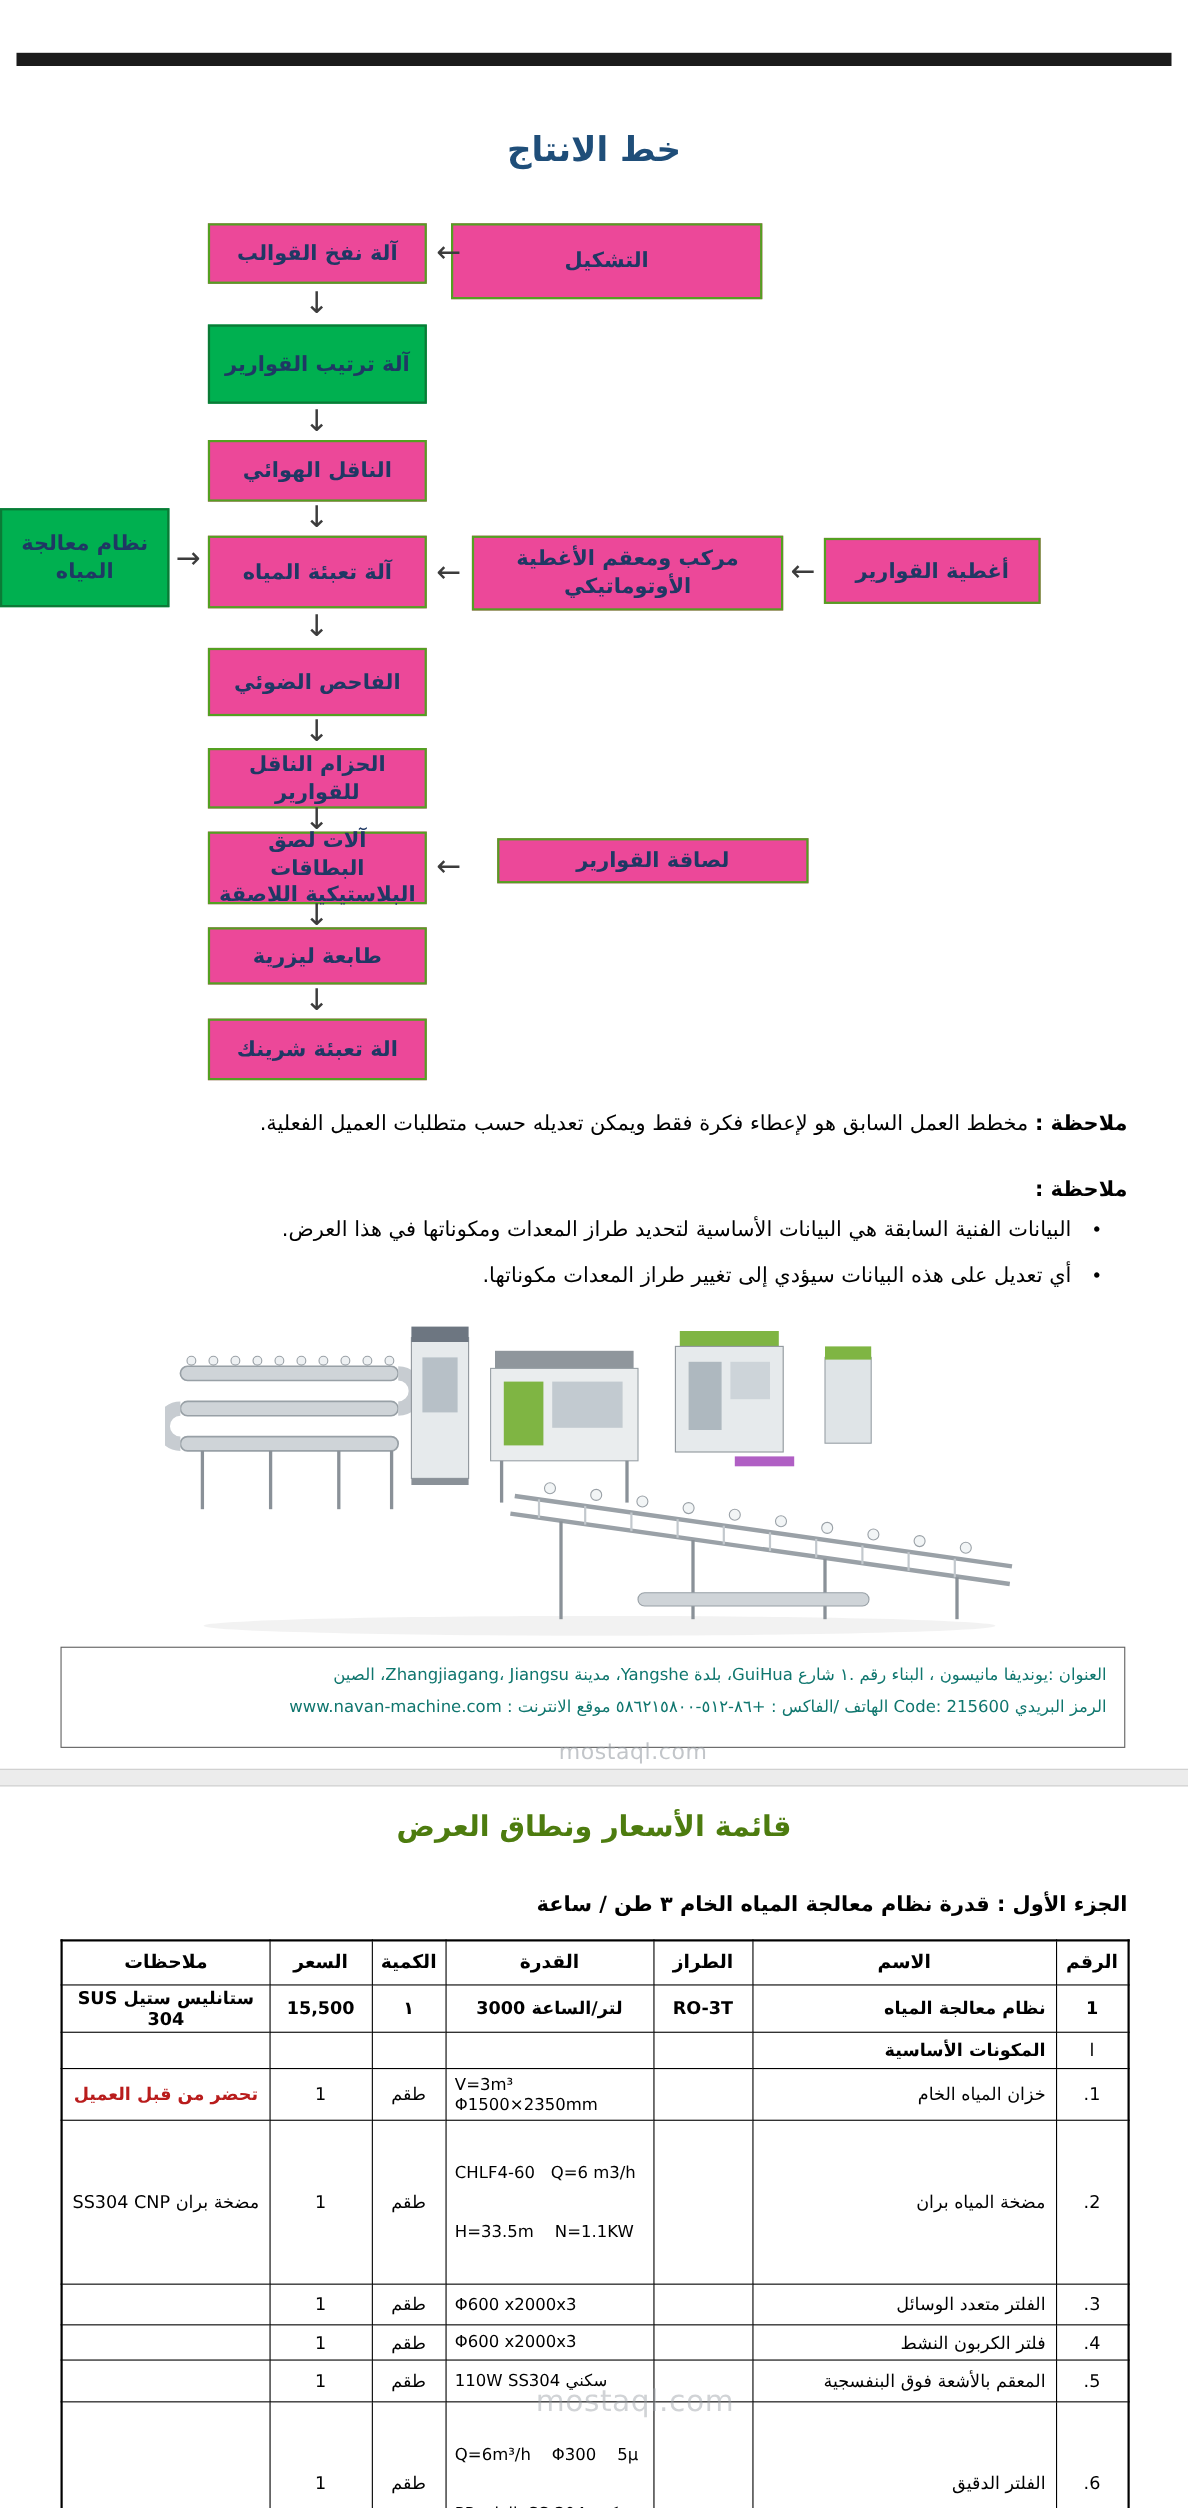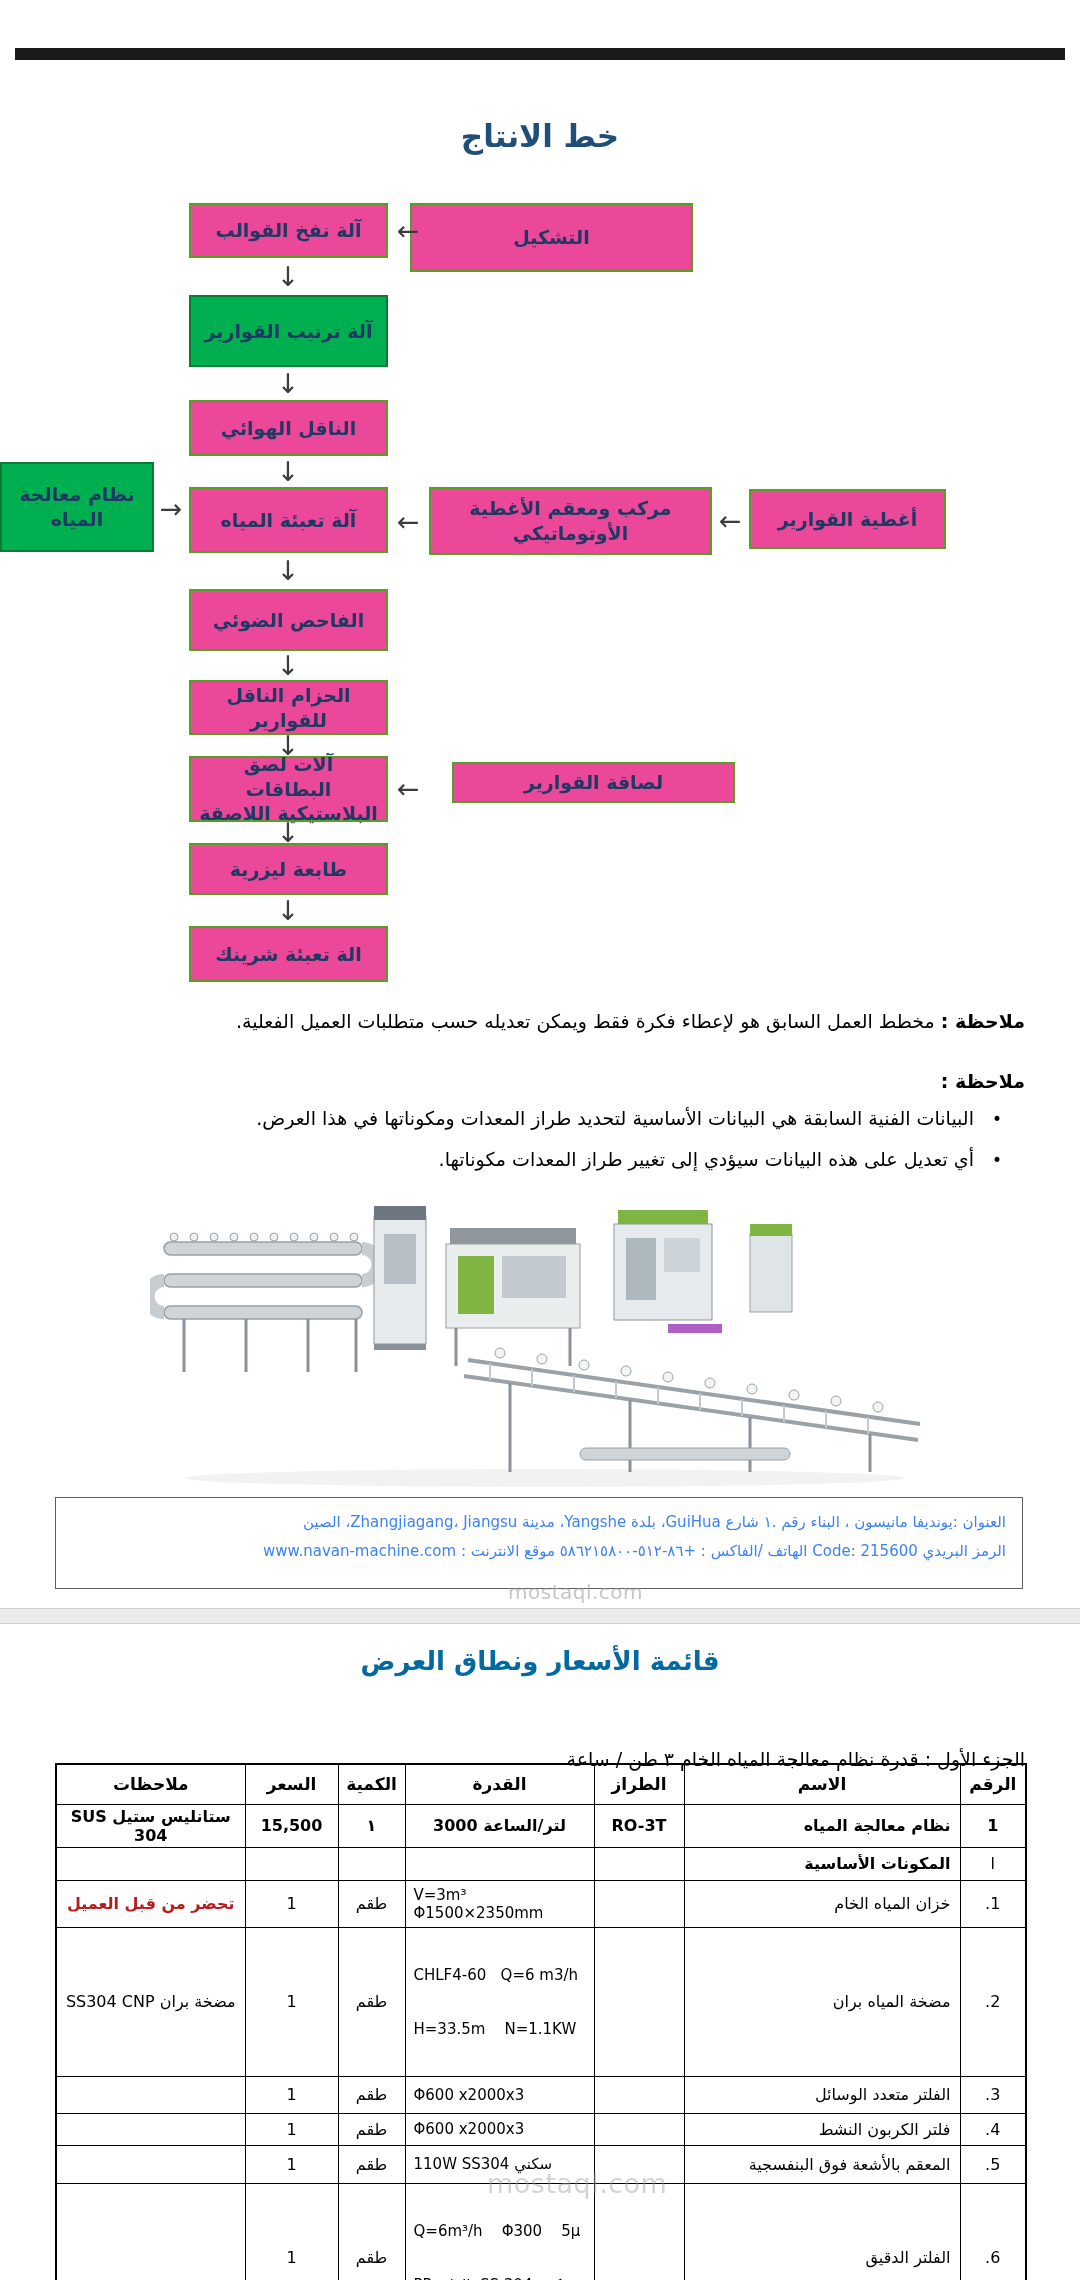--- a/index.html
+++ b/index.html
@@ -30,31 +30,31 @@
 
   
   .note{left:55px;right:55px;text-align:right;font-size:19px;color:#000;line-height:1.4;}
   .bullets{right:78px;left:100px;text-align:right;font-size:19px;line-height:1.4;}
   .bullet-item{margin-bottom:14px;}
   .bullet-glyph{display:inline-block;margin-left:12px;font-size:17px;}
 
   
   .footer-box{left:55px;top:1497px;width:968px;height:92px;border:1px solid #5f5f5f;
     box-sizing:border-box;padding:10px 16px 0 16px;font-size:15px;line-height:1.95;
-    text-align:right;color:#3b82f6;}
+    text-align:right;color:#0f766e;}
 
   .wm{color:#9aa0a6;opacity:0.6;letter-spacing:0.5px;}
 
   .page-sep{left:0;top:1608px;width:1080px;height:14px;background:#ececec;
     border-top:1px solid #cfcfcf;border-bottom:1px solid #cfcfcf;}
 
   
   .p2-title{left:0;top:1646px;width:100%;text-align:center;margin:0;
-    font-size:26px;font-weight:700;color:#0369a1;}
-  .p2-sub{left:55px;right:55px;top:1720px;text-align:right;font-size:19px;font-weight:400;margin-top:28px;}
+    font-size:26px;font-weight:700;color:#4d7c0f;}
+  .p2-sub{left:55px;right:55px;top:1720px;text-align:right;font-size:19px;font-weight:700;}
 
   .price-table{position:absolute;left:55px;top:1763px;width:970px;
     border-collapse:collapse;direction:rtl;font-size:16px;color:#000;table-layout:fixed;
     border:2px solid #000;}
   .price-table th,.price-table td{border:1px solid #000;padding:2px 6px;
     vertical-align:middle;overflow:hidden;}
   .price-table th{font-weight:700;font-size:17px;text-align:center;}
   td.c{text-align:center;}
   td.name{text-align:right;padding-right:9px;}
   td.cap{direction:ltr;text-align:left;font-size:15px;white-space:pre-wrap;padding-left:8px;}

